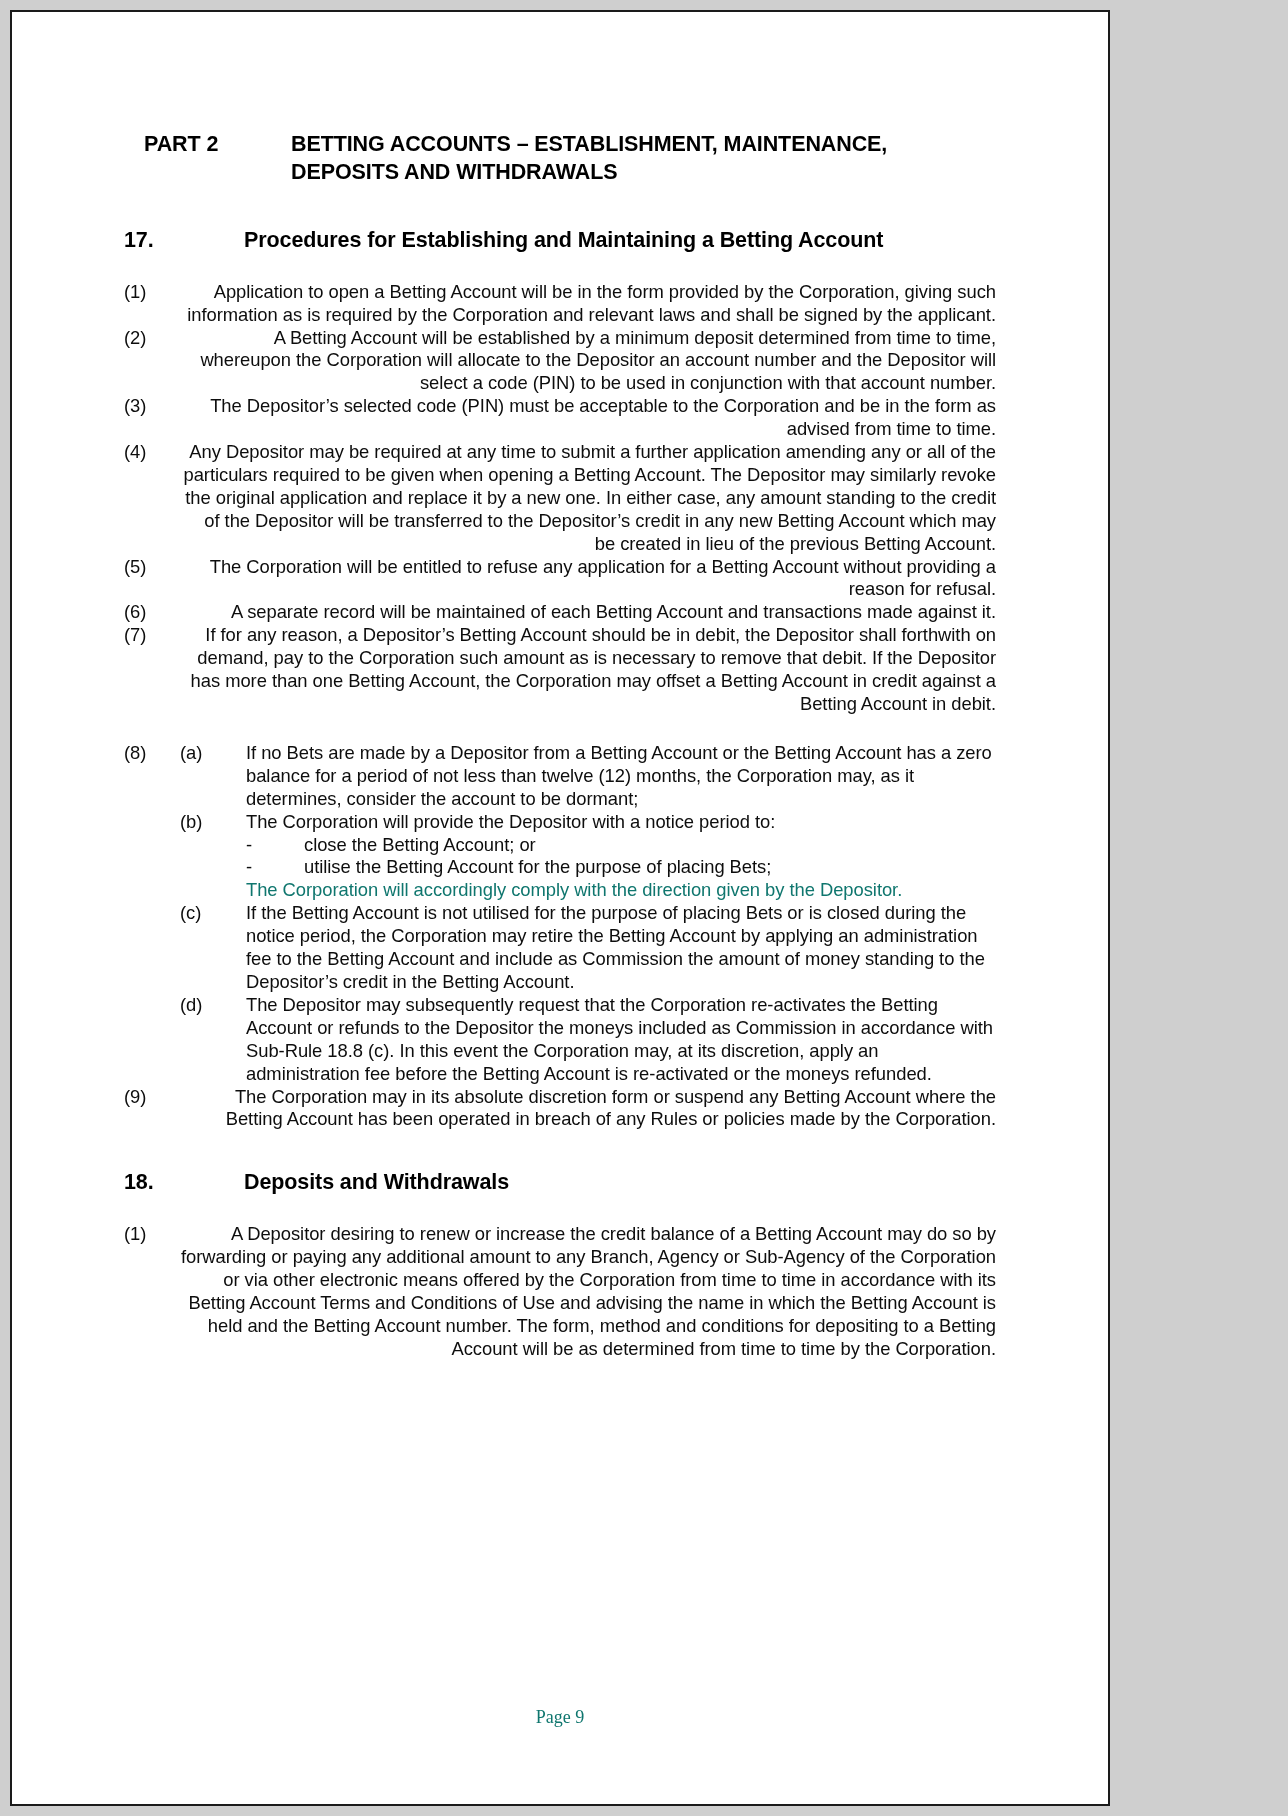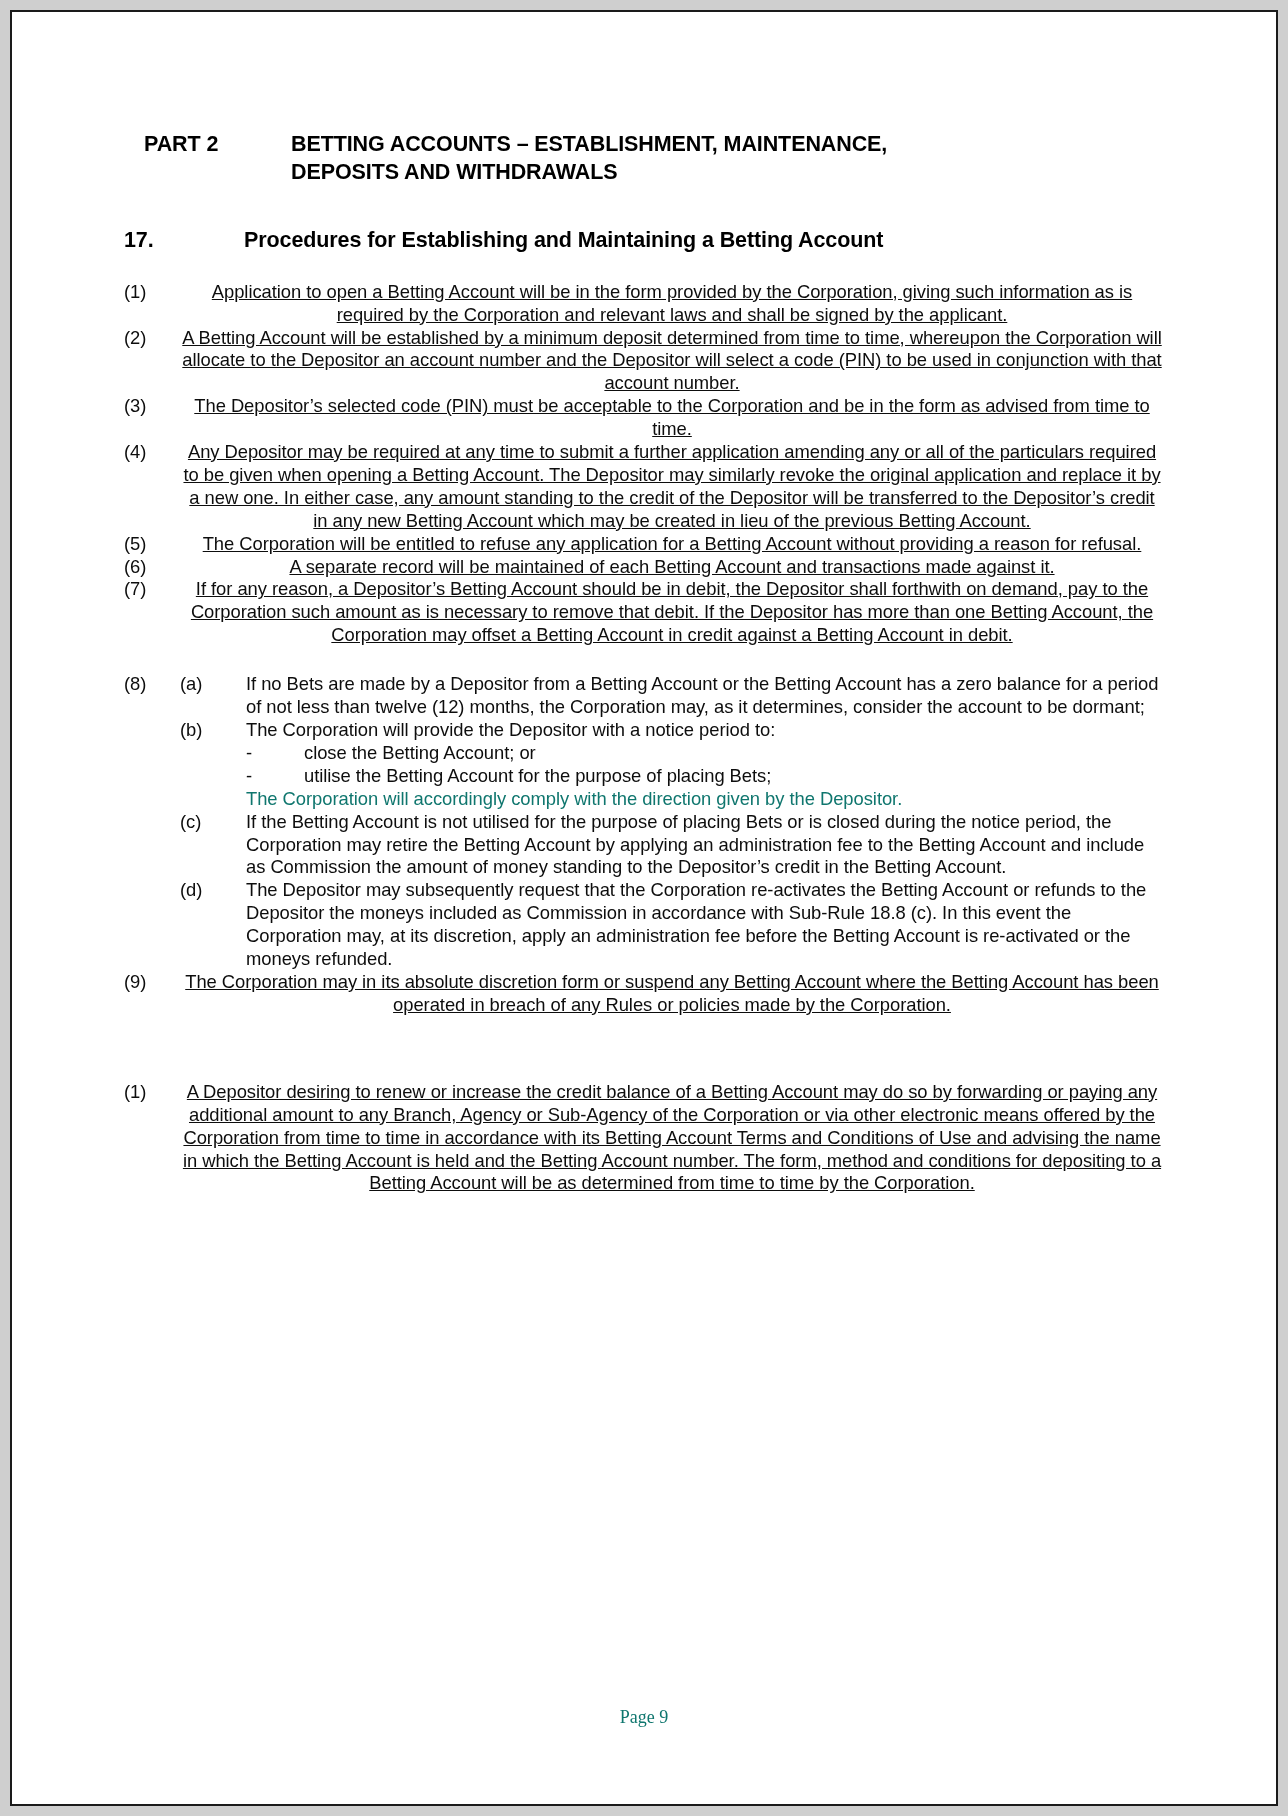--- a/index.html
+++ b/index.html
@@ -24,21 +24,21 @@
     left: 0; top: 0;
     width: 1288px;
     height: 1816px;
     background: #cfcfcf;
     box-sizing: border-box;
   }
   .paper {
     position: absolute;
     left: 10px;
     top: 10px;
-    width: 1268px;
+    width: 1100px;
     height: 1796px;
     background: #ffffff;
     border: 2px solid #1a1a1a;
     box-sizing: border-box;
     overflow: hidden;
   }
   .content {
     position: absolute;
     left: 0;
     top: 0;
@@ -89,22 +89,21 @@
     line-height: 1.245;
     color: #0d0d0d;
     letter-spacing: -0.05px;
   }
   .clause .marker {
     flex: 0 0 56px;
     width: 56px;
   }
   .clause .body {
     flex: 1 1 auto;
-    text-align: center;
-    text-decoration: underline;
+    text-align: right;
   }
 
   
   .clause-list {
     margin: 0;
     padding: 0;
   }
 
   
   .subclause {
@@ -279,20 +278,24 @@
         </div>
 
         <div class="clause">
           <span class="marker">(9)</span>
           <span class="body">The Corporation may in its absolute discretion form or suspend any Betting Account where the Betting Account has been operated in breach of any Rules or policies made by the Corporation.</span>
         </div>
 
       </div>
 
       <div class="section-18-wrap">
+        <div class="rule-heading">
+          <span class="rule-num">18.</span>
+          <span class="rule-title">Deposits and Withdrawals</span>
+        </div>
 
         <div class="block-gap-md"></div>
 
         <div class="clause-list">
           <div class="clause">
             <span class="marker">(1)</span>
             <span class="body">A Depositor desiring to renew or increase the credit balance of a Betting Account may do so by forwarding or paying any additional amount to any Branch, Agency or Sub-Agency of the Corporation or via other electronic means offered by the Corporation from time to time in accordance with its Betting Account Terms and Conditions of Use and advising the name in which the Betting Account is held and the Betting Account number.  The form, method and conditions for depositing to a Betting Account will be as determined from time to time by the Corporation.</span>
           </div>
         </div>
       </div>

